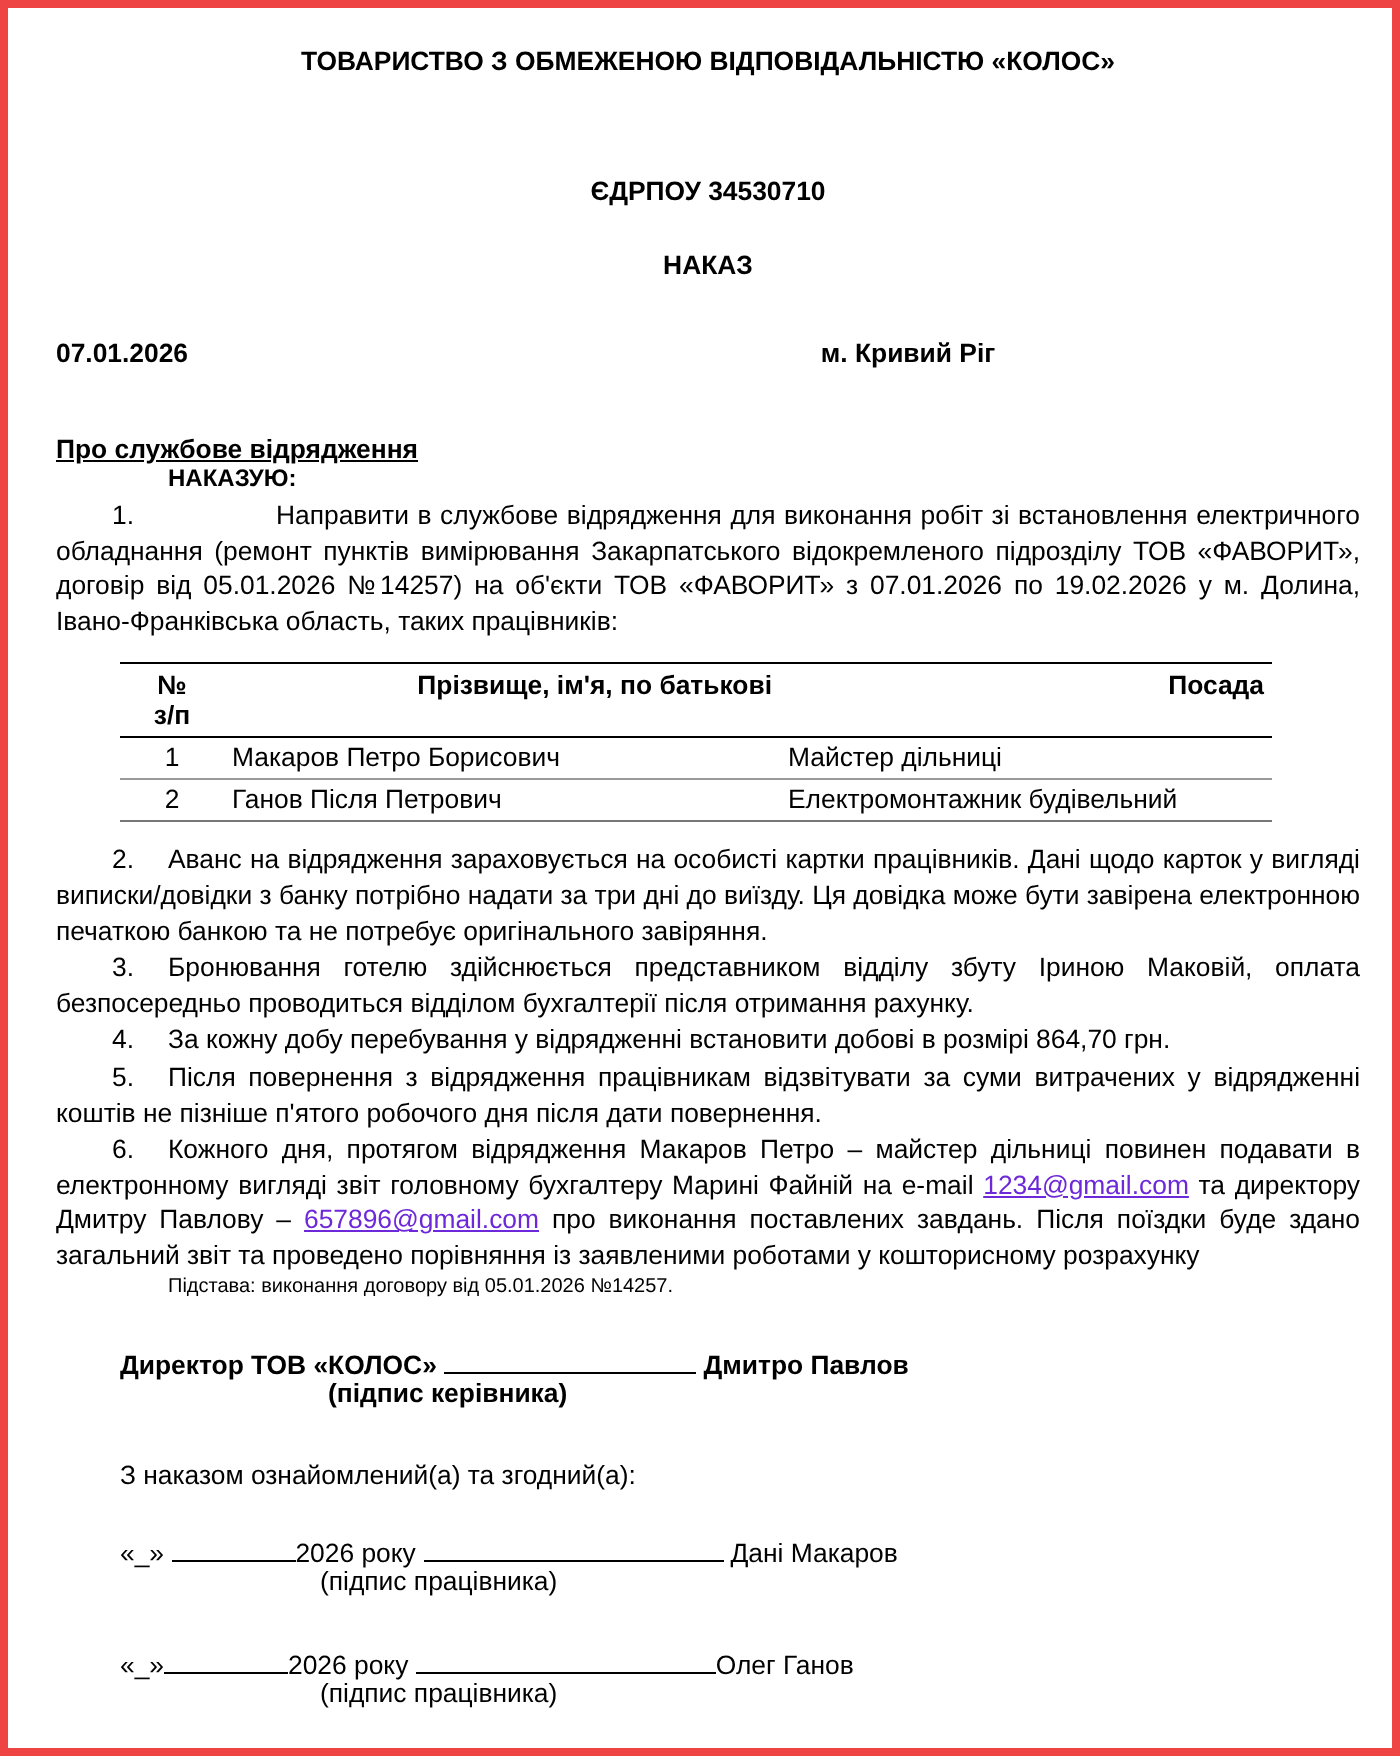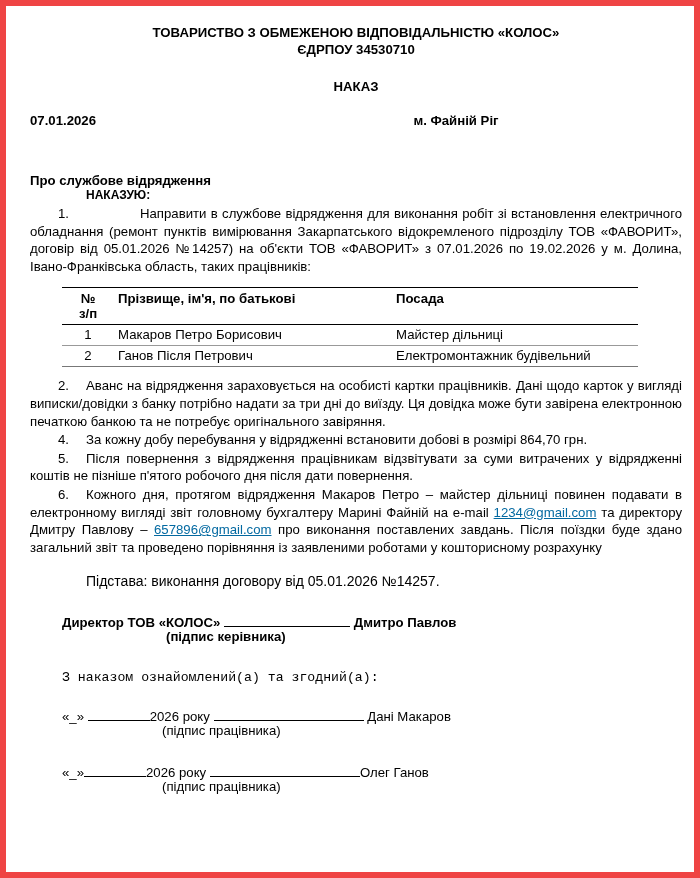--- a/index.html
+++ b/index.html
@@ -11,65 +11,66 @@
   body {
     font-family: "Liberation Sans", sans-serif;
     color: #000000;
   }
   #page {
     position: relative;
     width: 700px;
     height: 878px;
     background: #ffffff;
     box-sizing: border-box;
-    border: 6px solid #ef4444;
+    border: 4px solid #ef4444;
     overflow: hidden;
     padding-left: 43px;
   }
   #sheet {
     position: absolute;
     left: 24px;
     top: 0;
     width: 652px;
     height: 878px;
     box-sizing: border-box;
   }
 
   .org-head {
     text-align: center;
     font-weight: bold;
     font-size: 13.2px;
     line-height: 17px;
     padding-top: 18px;
     letter-spacing: 0px;
   }
-  .org-head .line2 { display: block; }
+  .org-head .line2 { display: block; margin-top: 48px; }
 
   .doc-type {
     text-align: center;
     font-weight: bold;
     font-size: 13.2px;
     margin-top: 21px;
   }
 
   .meta-row {
     display: flex;
     align-items: baseline;
     font-weight: bold;
     font-size: 13.2px;
-    margin-top: 19px;
+    margin-top: 29px;
   }
   .meta-row .m-date { width: 200px; text-align: left; }
   .meta-row .m-city { flex: 1; text-align: center; }
   .meta-row .m-num  { width: 200px; text-align: right; }
 
   .subject {
     font-weight: bold;
     font-size: 13.2px;
-    margin-top: 45px;
+    margin-top: 33px;
+    text-decoration: underline;
   }
 
   .order-word {
     font-weight: bold;
     font-size: 12px;
     padding-left: 56px;
   }
 
   p.body-par {
     font-size: 13.2px;
@@ -87,52 +88,52 @@
     text-indent: 0;
     padding-left: 28px;
     box-sizing: border-box;
   }
   .pnum.wide {
     width: 110px;
     padding-left: 28px;
   }
 
   a.mail {
-    color: #0369a1;
+    color: #6d28d9;
     text-decoration: underline;
   }
 
   table.staff {
     border-collapse: collapse;
     width: 576px;
     margin: 12px 0 10px 32px;
     font-size: 13.2px;
   }
   table.staff th {
-    text-align: left;
+    text-align: right;
     font-weight: bold;
     padding: 3px 4px 3px 4px;
     vertical-align: top;
     border-top: 1.6px solid #000;
     border-bottom: 1.2px solid #000;
     line-height: 15px;
   }
   table.staff td {
     padding: 2px 4px 2px 4px;
     border-bottom: 1px solid #999999;
     line-height: 16px;
   }
   table.staff tr.last td { border-bottom: 1.3px solid #777777; }
   table.staff .c-num { width: 44px; text-align: center; }
   table.staff .c-name { width: 270px; }
   table.staff .c-pos { }
 
   .basis {
-    font-size: 14px;
-    margin-top: 17px;
+    font-size: 10px;
+    margin-top: 1px;
     padding-left: 56px;
   }
 
   .sig-block { margin-top: 24px; padding-left: 32px; font-weight: bold; }
   .sig-line {
     font-size: 13.2px;
     white-space: nowrap;
   }
   .rule {
     display: inline-block;
@@ -147,41 +148,40 @@
     font-size: 13.2px;
     padding-left: 104px;
     margin-top: -1px;
   }
   .sig-caption.emp { padding-left: 100px; }
 
   .ack {
     font-size: 13.2px;
     margin-top: 26px;
     padding-left: 32px;
-    font-family: Liberation Mono, monospace;
   }
   .emp-sig { margin-top: 22px; padding-left: 32px; }
   .emp-sig2 { margin-top: 25px; padding-left: 32px; }
 </style>
 </head>
 <body>
 
 <div id="page">
   <div id="sheet">
 
     <div class="org-head">
       <span>ТОВАРИСТВО З ОБМЕЖЕНОЮ ВІДПОВІДАЛЬНІСТЮ «КОЛОС»</span>
       <span class="line2">ЄДРПОУ 34530710</span>
     </div>
 
     <div class="doc-type">НАКАЗ</div>
 
     <div class="meta-row">
       <div class="m-date">07.01.2026</div>
-      <div class="m-city">м. Файній Ріг</div>
+      <div class="m-city">м. Кривий Ріг</div>
     </div>
 
     <div class="subject">Про службове відрядження</div>
 
     <div class="order-word">НАКАЗУЮ:</div>
 
     <p class="body-par first"><span class="pnum wide">1.</span><span>Направити в службове відрядження для виконання робіт зі встановлення електричного обладнання (ремонт пунктів вимірювання Закарпатського відокремленого підрозділу ТОВ «ФАВОРИТ», договір від 05.01.2026 №14257) на об'єкти ТОВ «ФАВОРИТ» з 07.01.2026 по 19.02.2026 у м. Долина, Івано-Франківська область, таких працівників:</span></p>
 
     <table class="staff">
       <thead>
@@ -203,20 +203,21 @@
         <tr class="last">
           <td class="c-num">2</td>
           <td class="c-name">Ганов Після Петрович</td>
           <td class="c-pos">Електромонтажник будівельний</td>
         </tr>
       </tbody>
     </table>
 
     <p class="body-par"><span class="pnum">2.</span><span>Аванс на відрядження зараховується на особисті картки працівників. Дані щодо карток у вигляді виписки/довідки з банку потрібно надати за три дні до виїзду. Ця довідка може бути завірена електронною печаткою банкою та не потребує оригінального завіряння.</span></p>
 
+    <p class="body-par spaced"><span class="pnum">3.</span><span>Бронювання готелю здійснюється представником відділу збуту Іриною Маковій, оплата безпосередньо проводиться відділом бухгалтерії після отримання рахунку.</span></p>
 
     <p class="body-par spaced"><span class="pnum">4.</span><span>За кожну добу перебування у відрядженні встановити добові в розмірі 864,70 грн.</span></p>
 
     <p class="body-par spaced"><span class="pnum">5.</span><span>Після повернення з відрядження працівникам відзвітувати за суми витрачених у відрядженні коштів не пізніше п'ятого робочого дня після дати повернення.</span></p>
 
     <p class="body-par spaced"><span class="pnum">6.</span><span>Кожного дня, протягом відрядження Макаров Петро – майстер дільниці повинен подавати в електронному вигляді звіт головному бухгалтеру Марині Файній на e-mail </span><a class="mail" href="#">1234@gmail.com</a><span> та директору Дмитру Павлову – </span><a class="mail" href="#">657896@gmail.com</a><span> про виконання поставлених завдань. Після поїздки буде здано загальний звіт та проведено порівняння із заявленими роботами у кошторисному розрахунку</span></p>
 
     <div class="basis">Підстава: виконання договору від 05.01.2026 №14257.</div>
 
     <div class="sig-block">

